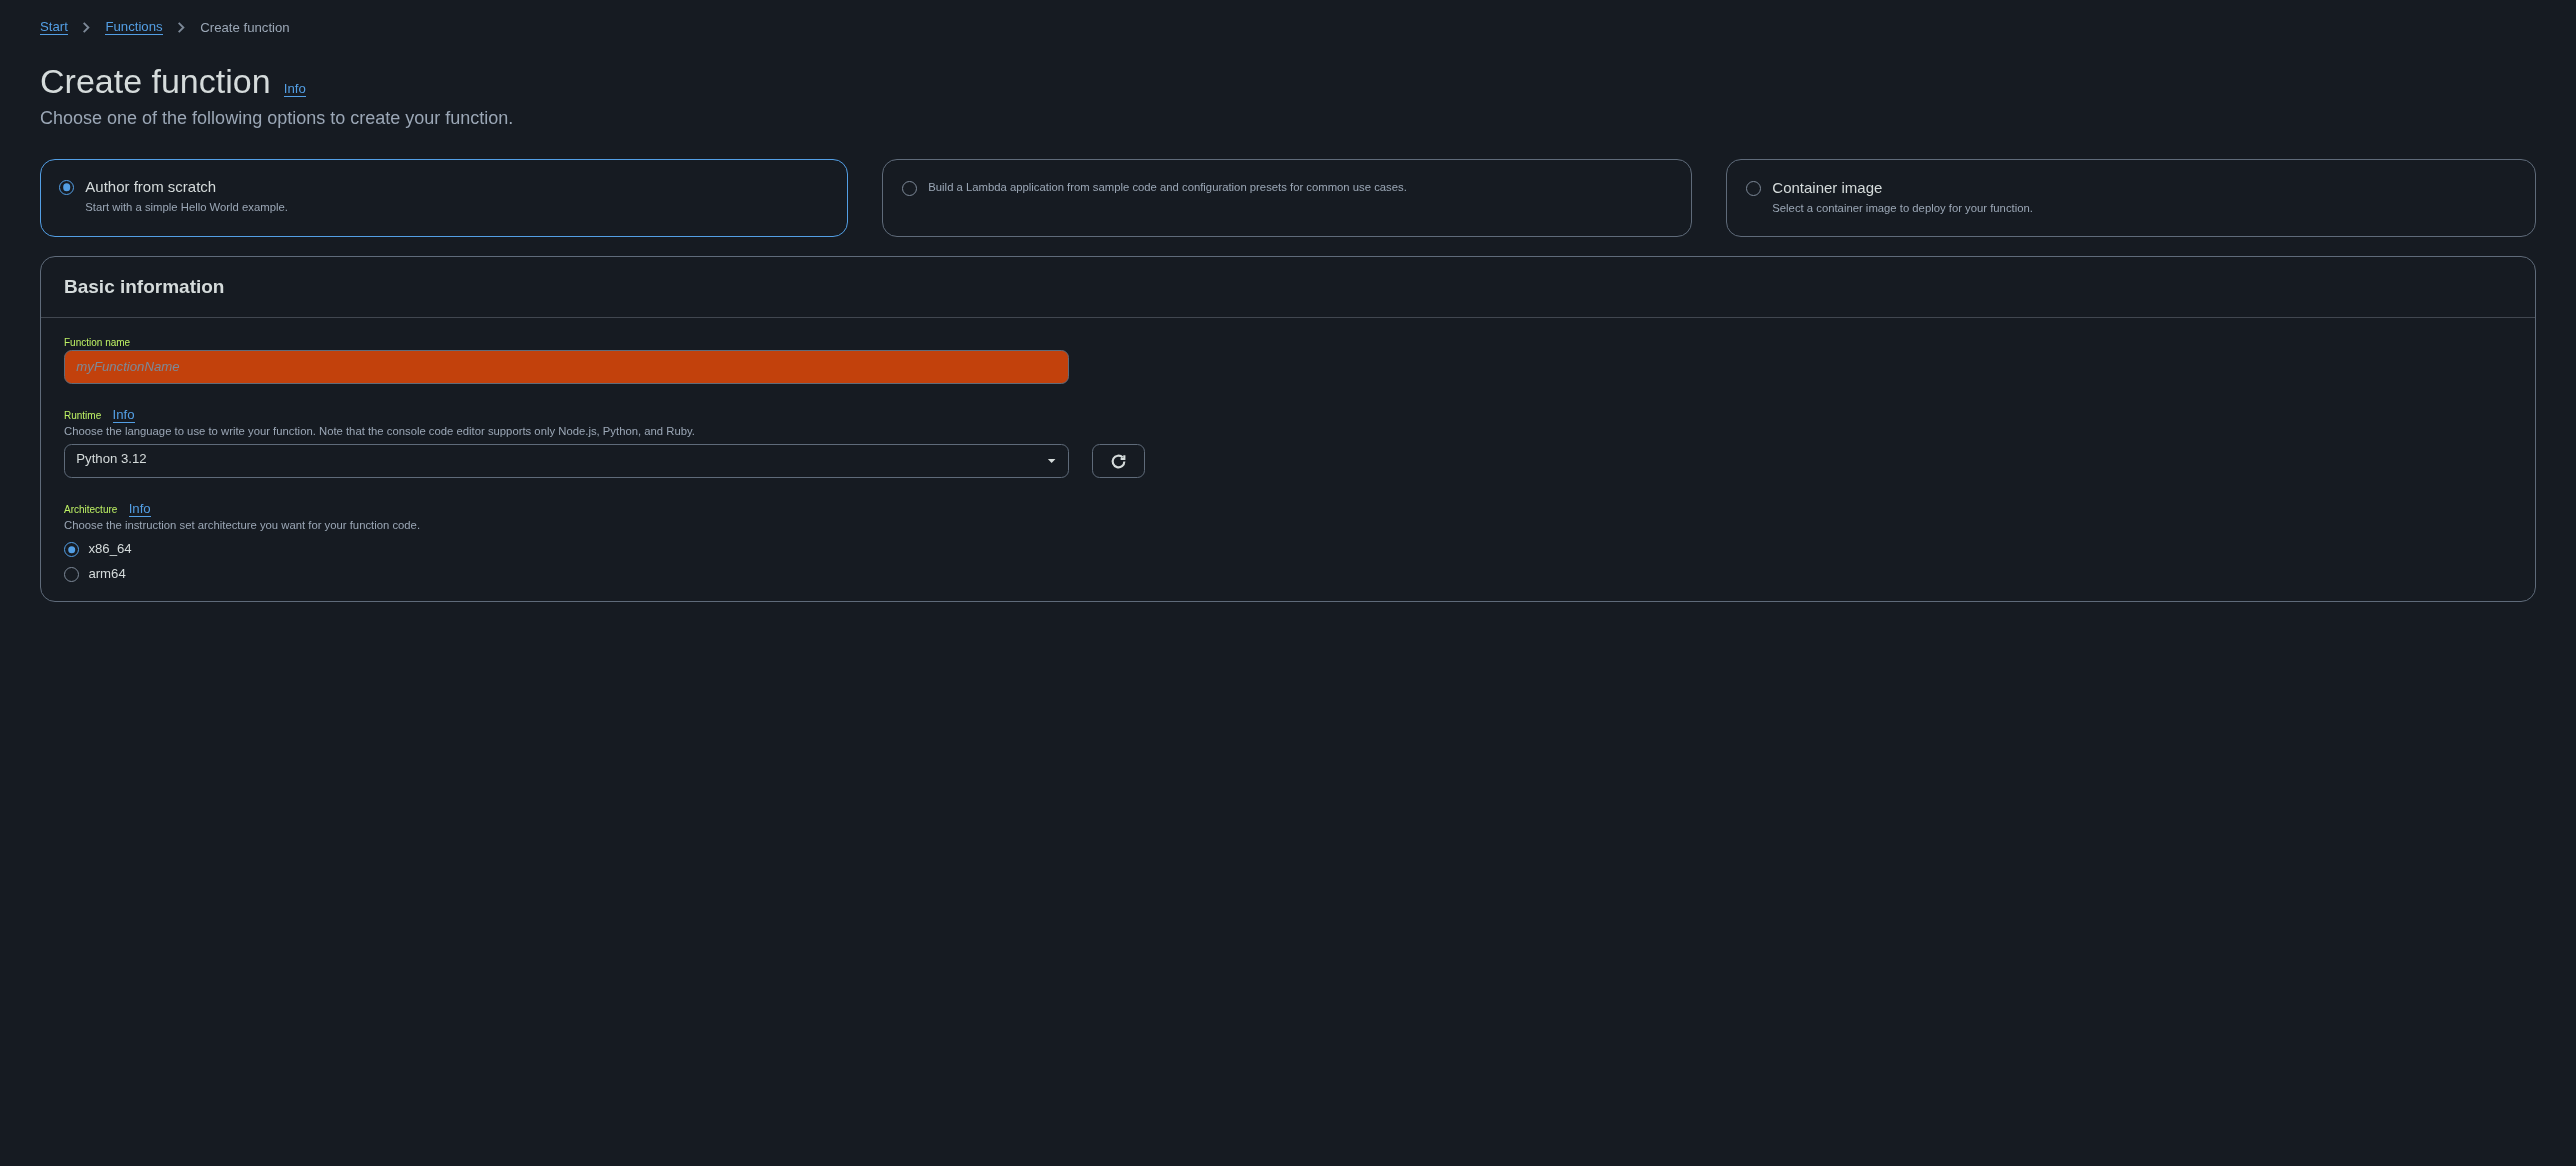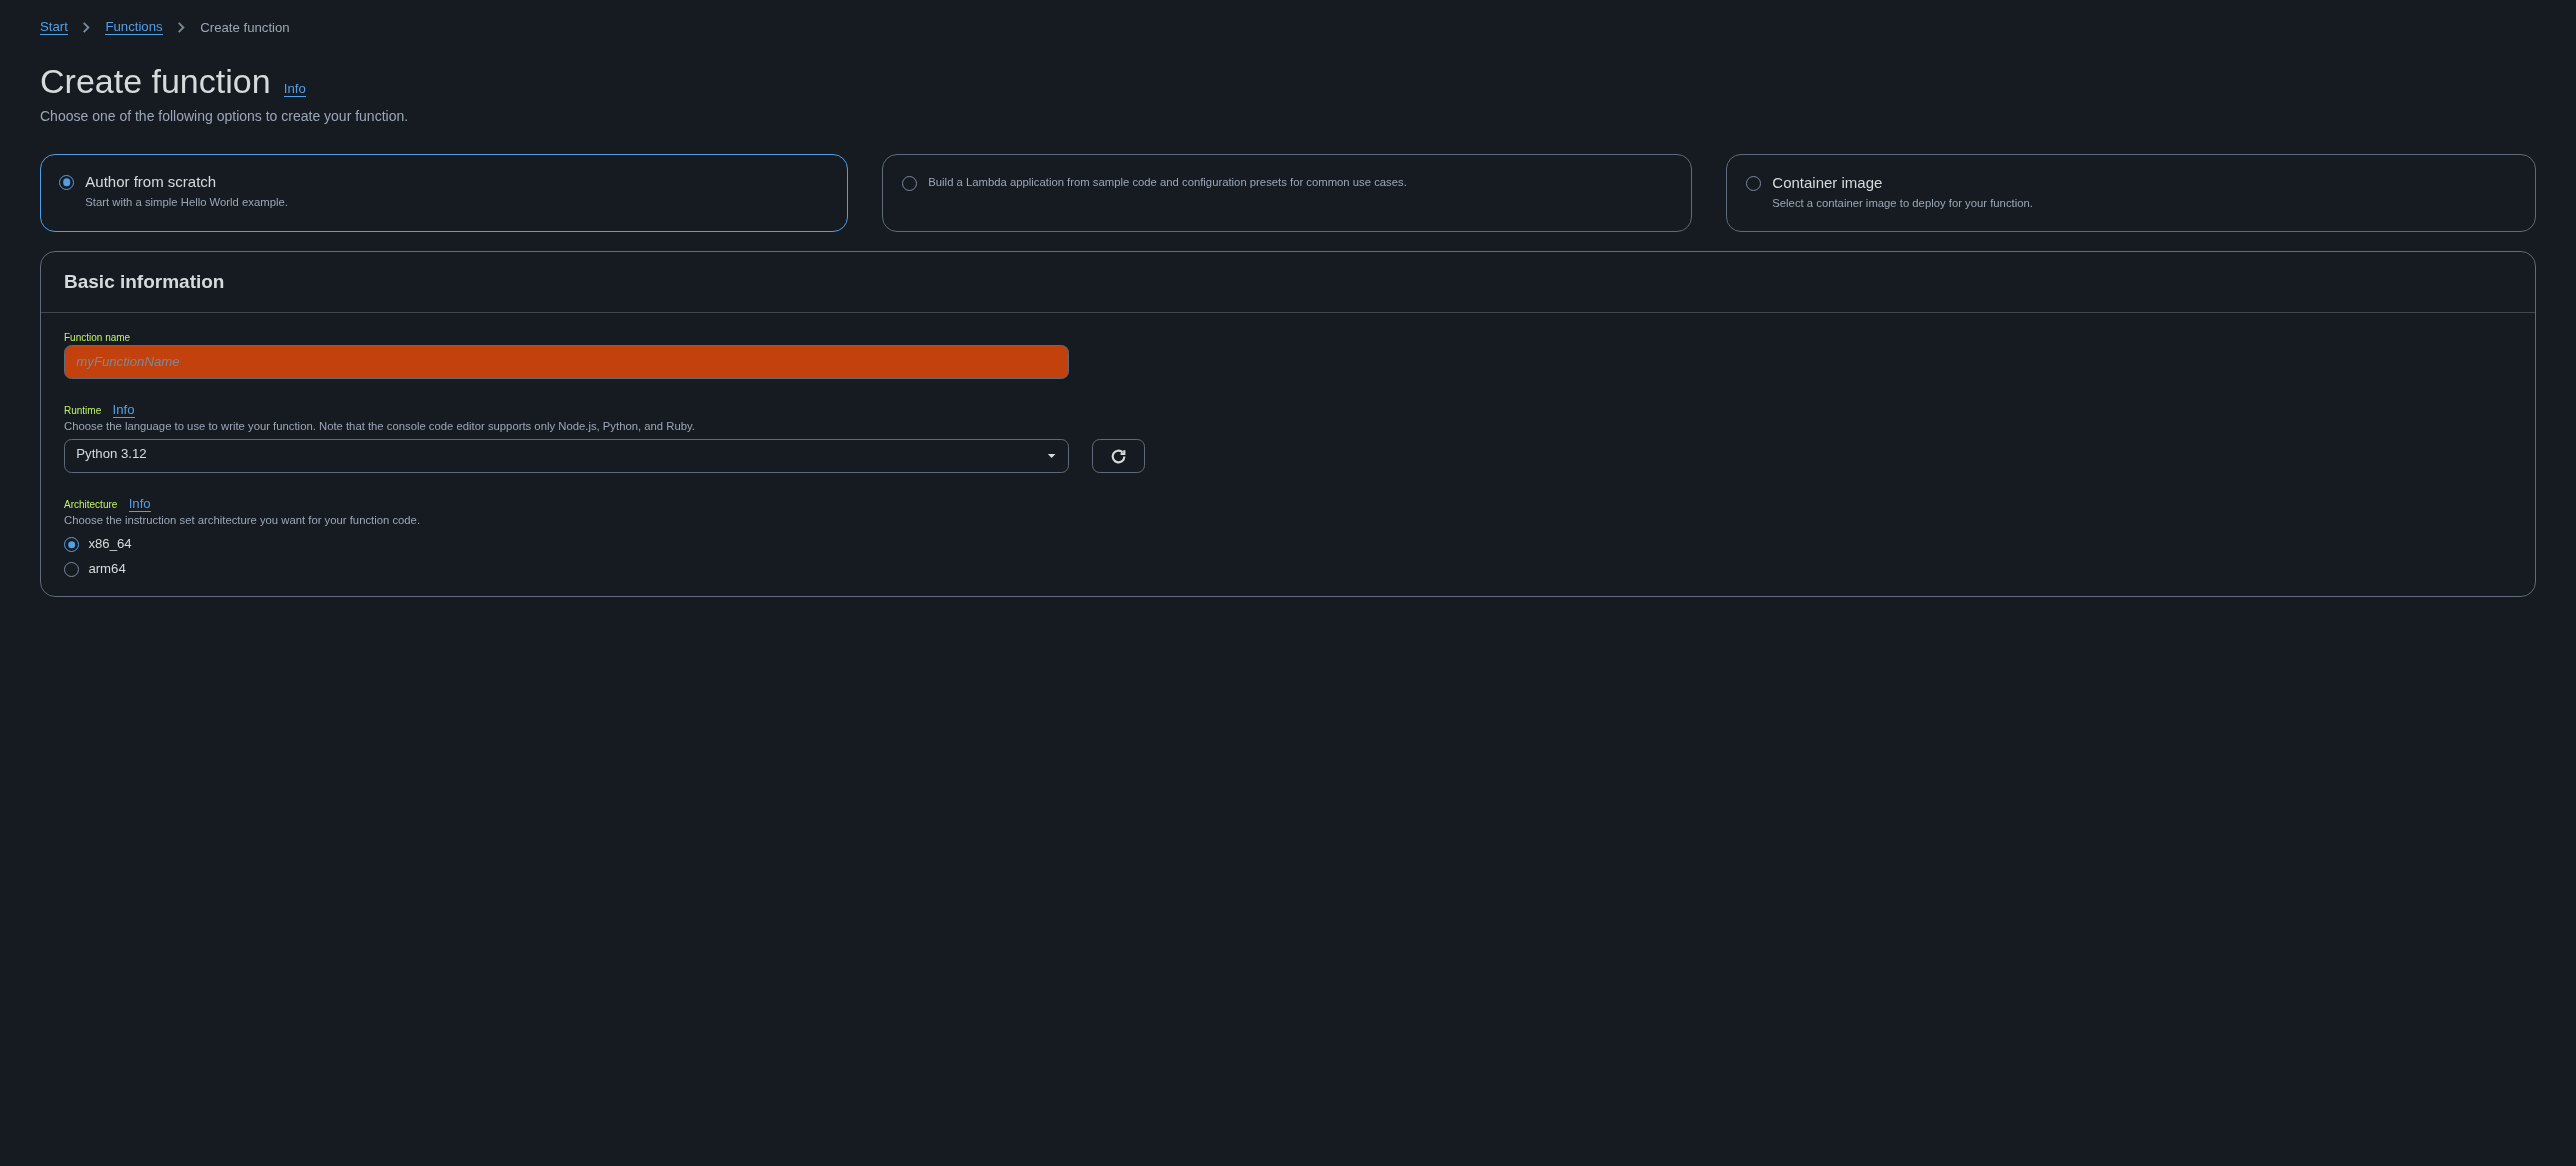--- a/index.html
+++ b/index.html
@@ -55,21 +55,21 @@
     }
     .info-link {
       color: #539fe5;
       font-size: 13.2px;
       text-decoration: none;
       border-bottom: 0.9px solid #539fe5;
       cursor: pointer;
     }
     .page-subtitle {
       color: #9ba7b6;
-      font-size: 14px;
+      font-size: 18px;
     }
     .options-row {
       display: flex;
       gap: 34px;
       margin-bottom: 19px;
     }
     .option-card {
       flex: 1;
       border: 0.9px solid #5f6b7a;
       border-radius: 15px;

